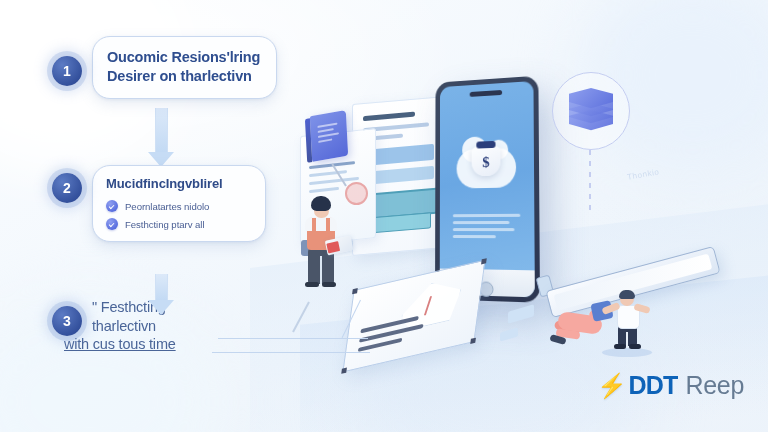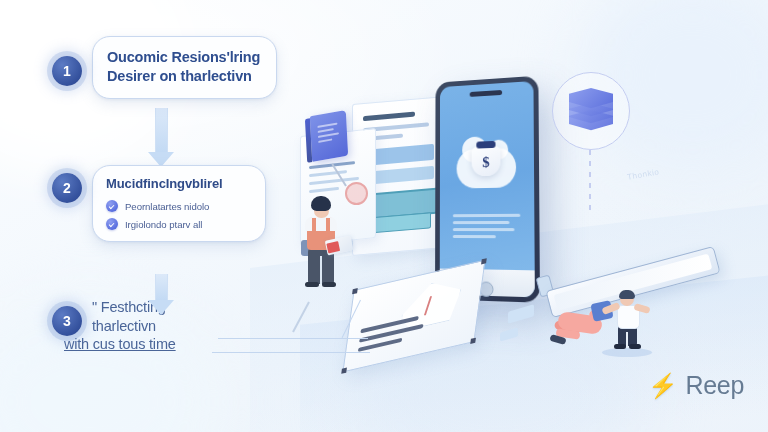--- a/index.html
+++ b/index.html
@@ -486,21 +486,21 @@
       <div class="badge" style="top:8px;">2</div>
       <div class="card card-2">
         <div class="head">MucidfincIngvbIirel</div>
         <div class="bullets">
           <div class="bullet">
             <span class="dot"></span>
             <span class="txt">Peornlatartes nidolo</span>
           </div>
           <div class="bullet">
             <span class="dot"></span>
-            <span class="txt">Irgiolondo ptarv all</span>
+            <span class="txt">Festhcting ptarv all</span>
           </div>
         </div>
       </div>
     </div>
 
     <div class="arrow" style="top:238px;">
       <div class="shaft" style="height:26px;"></div>
       <div class="head"></div>
     </div>
 
@@ -513,16 +513,17 @@
       </div>
     </div>
   </div>
 
   <div class="conn conn1"></div>
   <div class="conn conn2"></div>
   <div class="conn-d"></div>
 
   <div class="logo">
     <span class="bolt">⚡</span>
+    <span class="mark">DDT</span>
     <span class="word">Reep</span>
   </div>
 
 </div>
 
 </body></html>

